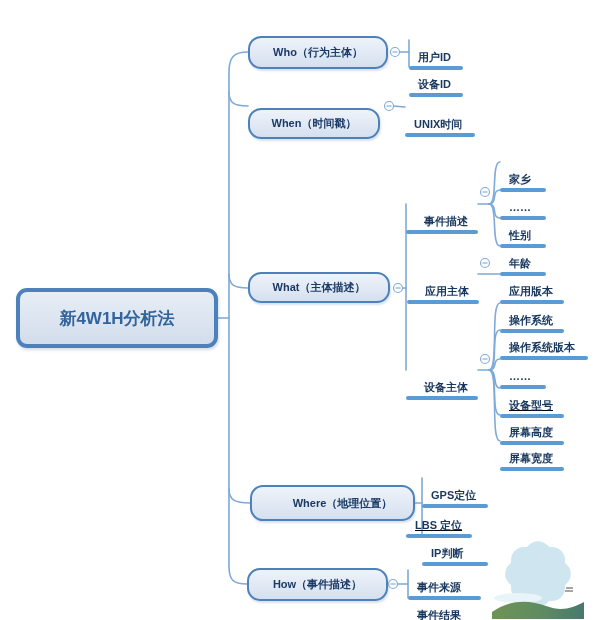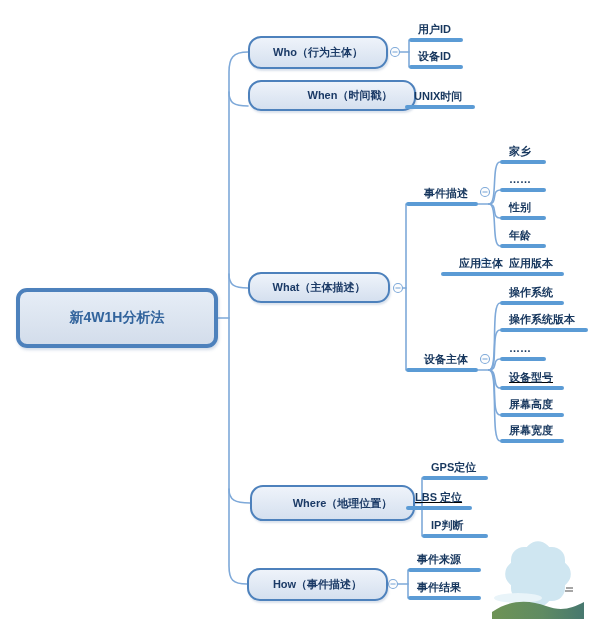--- a/index.html
+++ b/index.html
@@ -13,23 +13,23 @@
     border:2px solid #4d81bc;border-radius:13px;
     background:linear-gradient(#eef3fa,#d5e0ef);
     box-shadow:1px 2px 2px rgba(110,140,180,.25);
     color:#1b3a66;font-weight:bold;font-size:11px;white-space:nowrap;
   }
   .root-topic{
     position:absolute;display:flex;align-items:center;justify-content:center;
     border:4px solid #4d81bc;border-radius:11px;
     background:linear-gradient(#e6edf6,#d3ddeb);
     box-shadow:1px 2px 3px rgba(110,140,180,.3);
-    color:#31639c;font-weight:bold;font-size:14px;white-space:nowrap;
-  }
-  .leaf{position:absolute;}
+    color:#31639c;font-weight:bold;font-size:17px;white-space:nowrap;
+  }
+  .leaf{position:absolute;margin-top:28px;}
   .leaf .txt{
     display:block;padding-left:9px;font-size:11px;font-weight:bold;
     color:#17375e;line-height:13px;white-space:nowrap;
   }
   .leaf .bar{height:4px;margin-top:2px;border-radius:2px;background:#5b9bd5;}
   .subtopic .txt{padding-left:18px;}
 </style>
 </head>
 <body>
 
@@ -131,21 +131,21 @@
     </g>
   </svg>
 
   <div class="root-topic" style="left:16px;top:288px;width:194px;height:52px;">
     <span>新4W1H分析法</span>
   </div>
 
   <div class="topic" style="left:248px;top:36px;width:136px;height:29px;">
     <span>Who（行为主体）</span>
   </div>
-  <div class="topic" style="left:248px;top:80px;width:128px;height:27px;padding-left:36px;">
+  <div class="topic" style="left:248px;top:108px;width:128px;height:27px;">
     <span>When（时间戳）</span>
   </div>
   <div class="topic" style="left:248px;top:272px;width:138px;height:27px;">
     <span>What（主体描述）</span>
   </div>
   <div class="topic" style="left:250px;top:485px;width:141px;height:32px;padding-left:20px;">
     <span>Where（地理位置）</span>
   </div>
   <div class="topic" style="left:247px;top:568px;width:137px;height:29px;">
     <span>How（事件描述）</span>
@@ -162,21 +162,21 @@
 
   <div class="leaf" style="left:405px;top:90px;width:70px;">
     <span class="txt">UNIX时间</span>
     <div class="bar"></div>
   </div>
 
   <div class="leaf subtopic" style="left:406px;top:187px;width:72px;">
     <span class="txt">事件描述</span>
     <div class="bar"></div>
   </div>
-  <div class="leaf subtopic" style="left:424px;top:257px;width:72px;padding-left:17px;">
+  <div class="leaf subtopic" style="left:407px;top:257px;width:72px;">
     <span class="txt">应用主体</span>
     <div class="bar"></div>
   </div>
   <div class="leaf subtopic" style="left:406px;top:353px;width:72px;">
     <span class="txt">设备主体</span>
     <div class="bar"></div>
   </div>
 
   <div class="leaf" style="left:500px;top:145px;width:46px;">
     <span class="txt">家乡</span>

